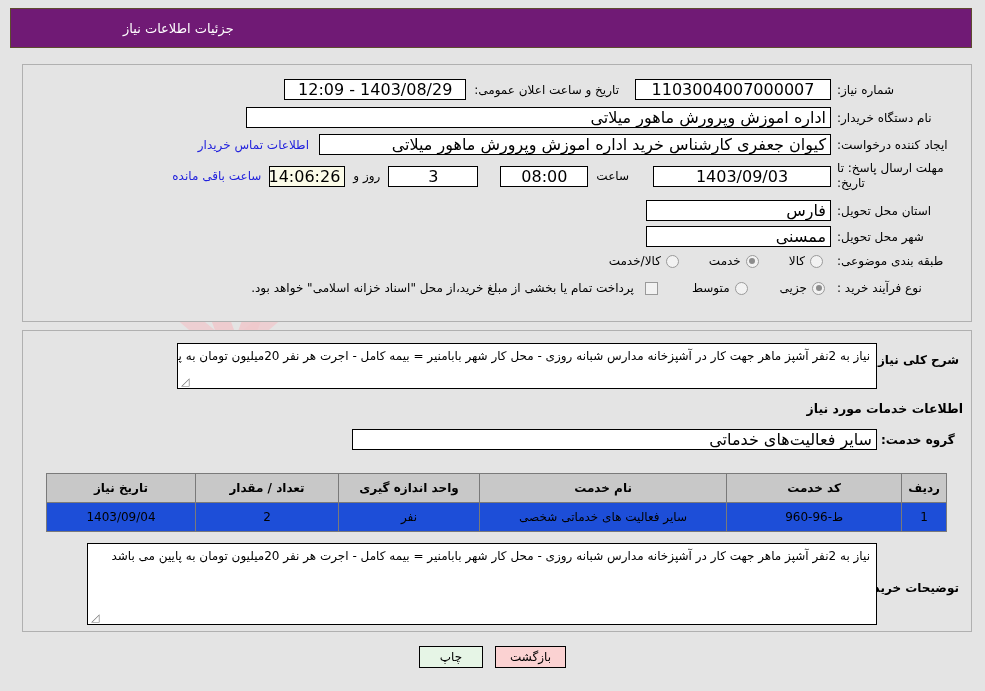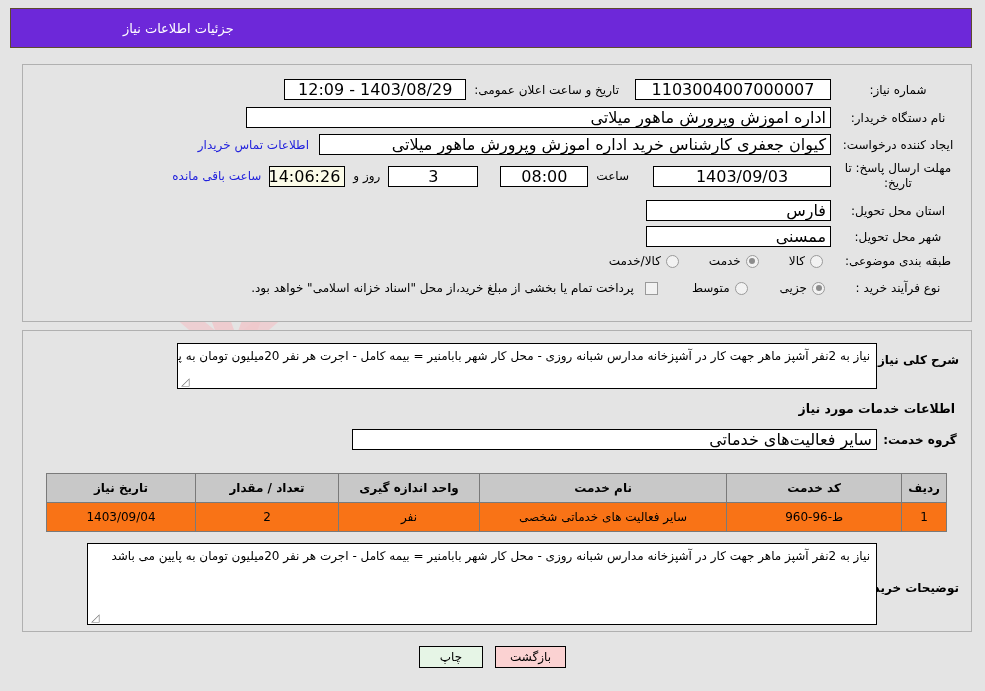--- a/index.html
+++ b/index.html
@@ -72,21 +72,21 @@
 
   .layer { position: relative; z-index: 3; }
 
   
   .titlebar {
     position: absolute;
     left: 10px;
     top: 8px;
     width: 962px;
     height: 40px;
-    background: #6d28d9;
+    background: #701a75;
     border: 1px solid #5e4a2f;
     box-sizing: border-box;
     color: #ffffff;
     display: flex;
     align-items: center;
     justify-content: flex-end;
     padding-left: 0;
     padding-right: 0;
     font-size: 13px;
   }
@@ -105,21 +105,21 @@
   
   .row {
     position: absolute;
     display: flex;
     align-items: center;
     white-space: nowrap;
   }
   .lbl {
     font-size: 12px;
     color: #000;
-    text-align: center;
+    text-align: left;
   }
   .lbl-b { font-weight: bold; }
 
   .fld {
     border: 1px solid #000;
     background: #ffffff;
     box-sizing: border-box;
     height: 21px;
     line-height: 19px;
     font-size: 16px;
@@ -212,21 +212,21 @@
   table.grid th {
     background: #c8c8c8;
     border: 1px solid #7a7a7a;
     font-weight: bold;
     height: 28px;
     padding: 0 6px;
     color: #000;
     white-space: nowrap;
   }
   table.grid td {
-    background: #f97316;
+    background: #1d4ed8;
     border: 1px solid #7a7a7a;
     height: 28px;
     padding: 0 6px;
     text-align: center;
     color: #000;
     white-space: nowrap;
   }
 
   
   .btns {
@@ -343,21 +343,21 @@
 <div class="panel layer" id="panel-bottom">
 
   <div class="row" style="right:12px; top:12px; align-items:flex-start;">
     <span class="lbl lbl-b" style="width:78px; padding-top:10px;">شرح کلی نیاز:</span>
     <span class="ta" style="width:700px; height:46px; margin-right:4px;">
       <span>نیاز به 2نفر آشپز ماهر جهت کار در آشپزخانه مدارس شبانه روزی - محل کار شهر بابامنیر = بیمه کامل - اجرت هر نفر 20میلیون تومان به پایین می باشد</span>
       <span class="grip">◺</span>
     </span>
   </div>
 
-  <div class="sec-head" style="right:16px; top:70px;margin-left:13px;">اطلاعات خدمات مورد نیاز</div>
+  <div class="sec-head" style="right:8px; top:70px;margin-left:13px;">اطلاعات خدمات مورد نیاز</div>
 
   <div class="row" style="right:12px; top:98px;">
     <span class="lbl lbl-b" style="width:78px;">گروه خدمت:</span>
     <span class="fld rt" style="width:525px; margin-right:4px;">سایر فعالیت‌های خدماتی</span>
   </div>
 
   <table class="grid" style="right:24px; top:142px; width:901px;">
     <thead>
       <tr>
         <th style="width:30px;">ردیف</th>

